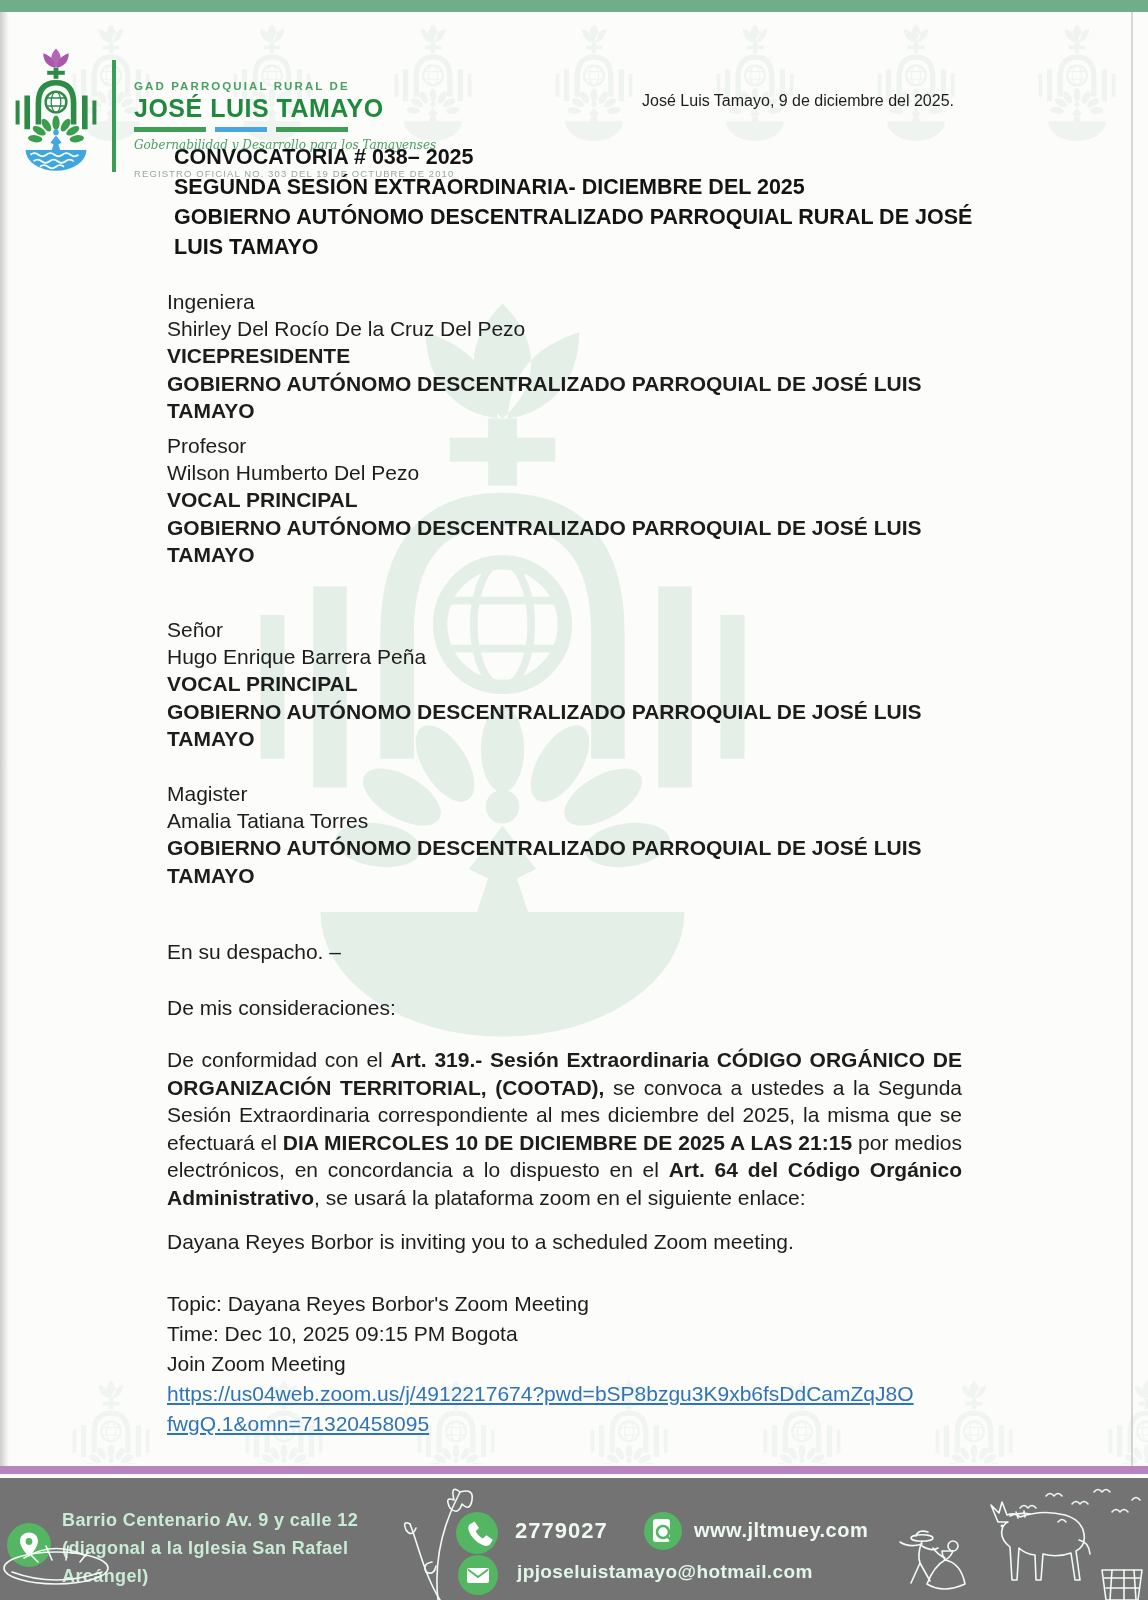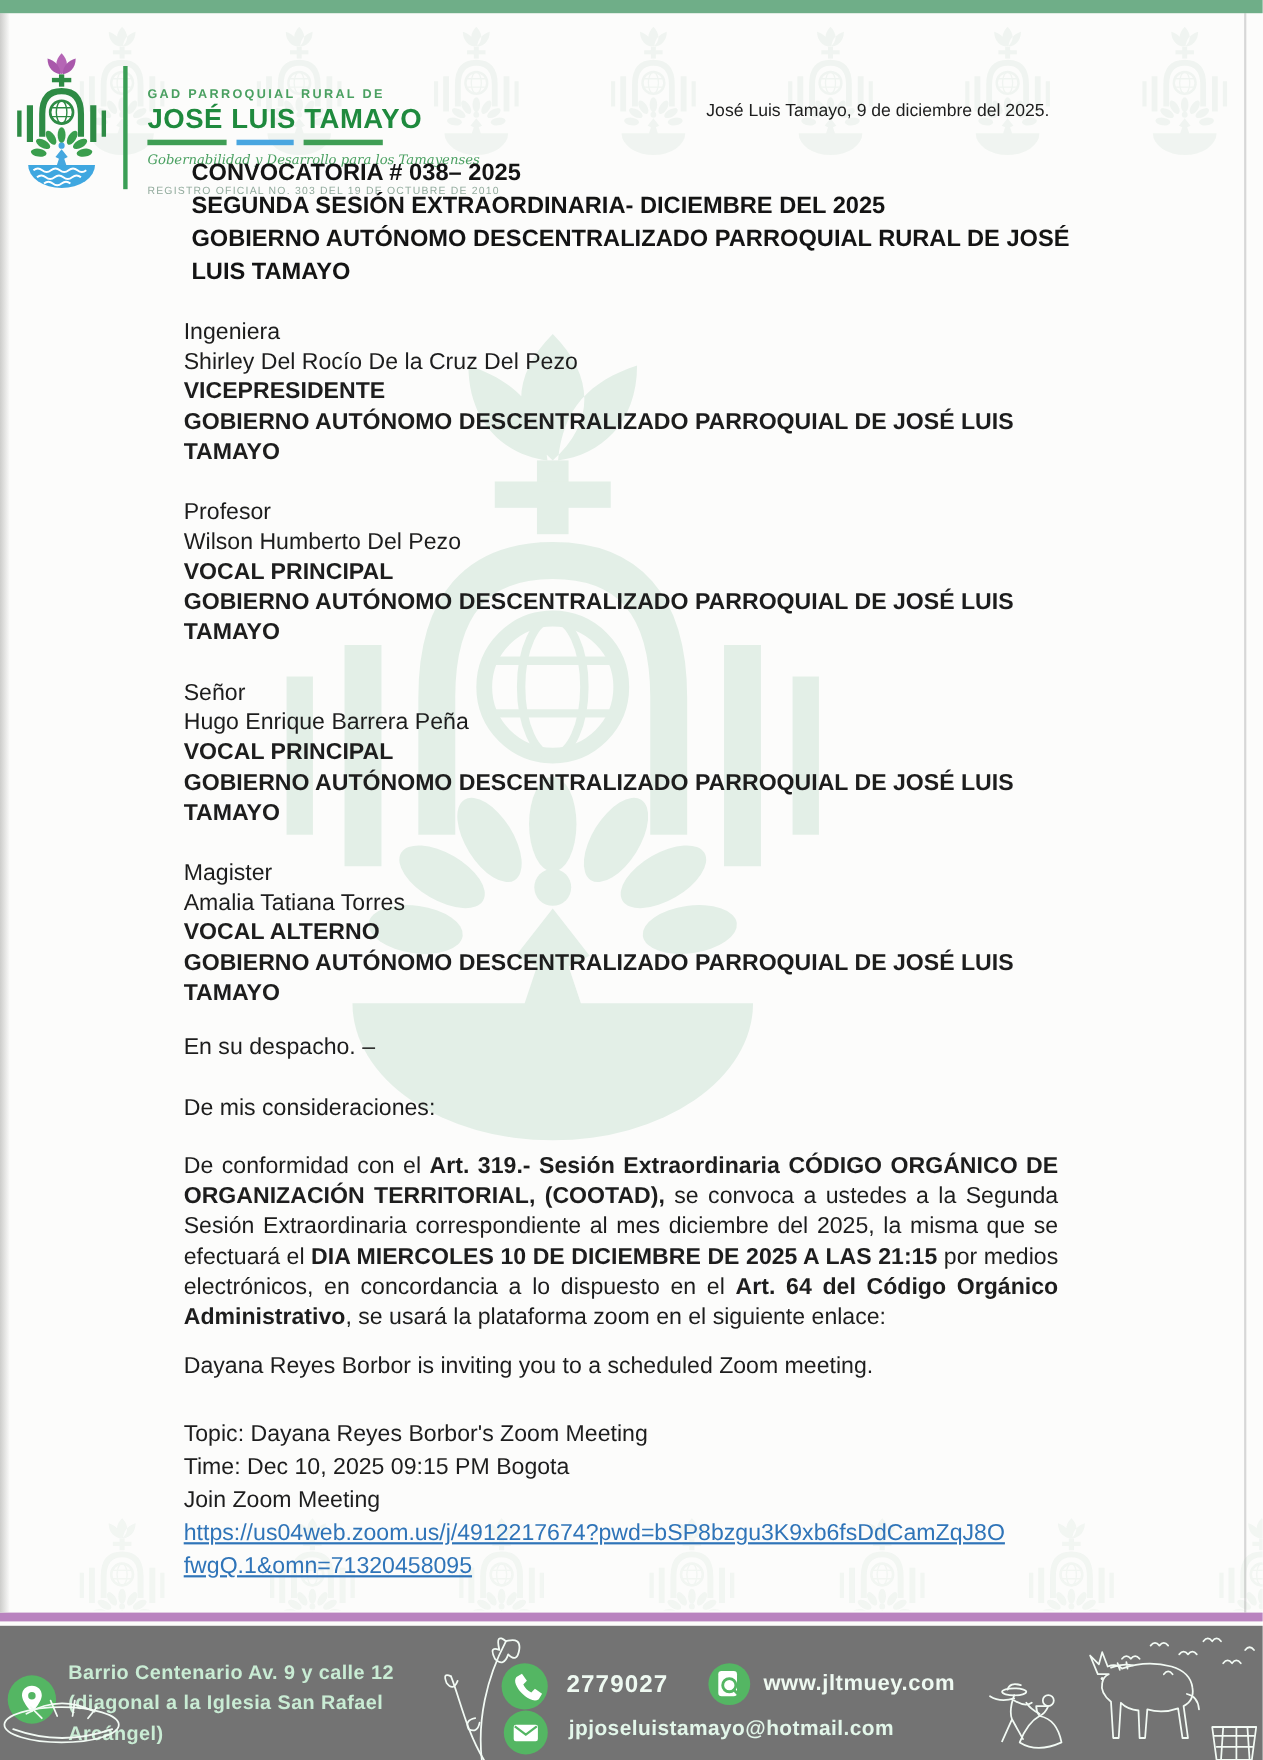--- a/index.html
+++ b/index.html
@@ -32,21 +32,21 @@
   .bar-g{width:72px;background:#3f9e55}
   .bar-b{width:52px;background:#49a6e0}
   .lg3{font-family:"DejaVu Serif",serif;font-style:italic;font-size:12px;color:#4aa061;margin-top:6px}
   .lg4{font-size:9.5px;letter-spacing:1.1px;color:#92ab9d;margin-top:16px}
 
   .dateline{position:absolute;top:92px;left:396px;width:558px;text-align:right;font-size:16px}
 
   .title{position:absolute;top:142px;left:174px;width:800px;text-align:left;font-weight:bold;font-size:21.5px;line-height:30px;color:#141414}
 
   .recip{position:absolute;left:167px;width:800px;font-size:21px;line-height:27.2px}
-  .r1{top:288px}.r2{top:452px}.r3{top:616px}.r4{top:780px}
+  .r1{top:288px}.r2{top:432px}.r3{top:616px}.r4{top:780px}
   .b{font-weight:bold}
 
   .despacho{position:absolute;left:167px;top:940px;font-size:21px}
   .consid{position:absolute;left:167px;top:996px;font-size:21px}
 
   .para{position:absolute;left:167px;top:1046px;width:795px;font-size:21px;line-height:27.6px;text-align:justify}
 
   .invite{position:absolute;left:167px;top:1230px;font-size:21px}
   .ztopic{position:absolute;left:167px;top:1292px;font-size:21px}
   .ztime{position:absolute;left:167px;top:1322px;font-size:21px}
@@ -238,21 +238,20 @@
     <div>Señor</div>
     <div>Hugo Enrique Barrera Peña</div>
     <div class="b">VOCAL PRINCIPAL</div>
     <div class="b">GOBIERNO AUTÓNOMO DESCENTRALIZADO PARROQUIAL DE JOSÉ LUIS</div>
     <div class="b">TAMAYO</div>
   </div>
 
   <div class="recip r4">
     <div>Magister</div>
     <div>Amalia Tatiana Torres</div>
-    <div class="b">VOCAL ALTERNO</div>
     <div class="b">GOBIERNO AUTÓNOMO DESCENTRALIZADO PARROQUIAL DE JOSÉ LUIS</div>
     <div class="b">TAMAYO</div>
   </div>
 
   <div class="despacho">En su despacho. –</div>
   <div class="consid">De mis consideraciones:</div>
 
   <p class="para"><span>De conformidad con el </span><span class="b">Art. 319.- Sesión Extraordinaria CÓDIGO ORGÁNICO DE ORGANIZACIÓN TERRITORIAL, (COOTAD),</span><span> se convoca a ustedes a la Segunda Sesión Extraordinaria correspondiente al mes diciembre del 2025, la misma que se efectuará el </span><span class="b">DIA MIERCOLES 10 DE DICIEMBRE DE 2025 A LAS 21:15</span><span> por medios electrónicos, en concordancia a lo dispuesto en el </span><span class="b">Art. 64 del Código Orgánico Administrativo</span><span>, se usará la plataforma zoom en el siguiente enlace:</span></p>
 
   <div class="invite">Dayana Reyes Borbor is inviting you to a scheduled Zoom meeting.</div>

